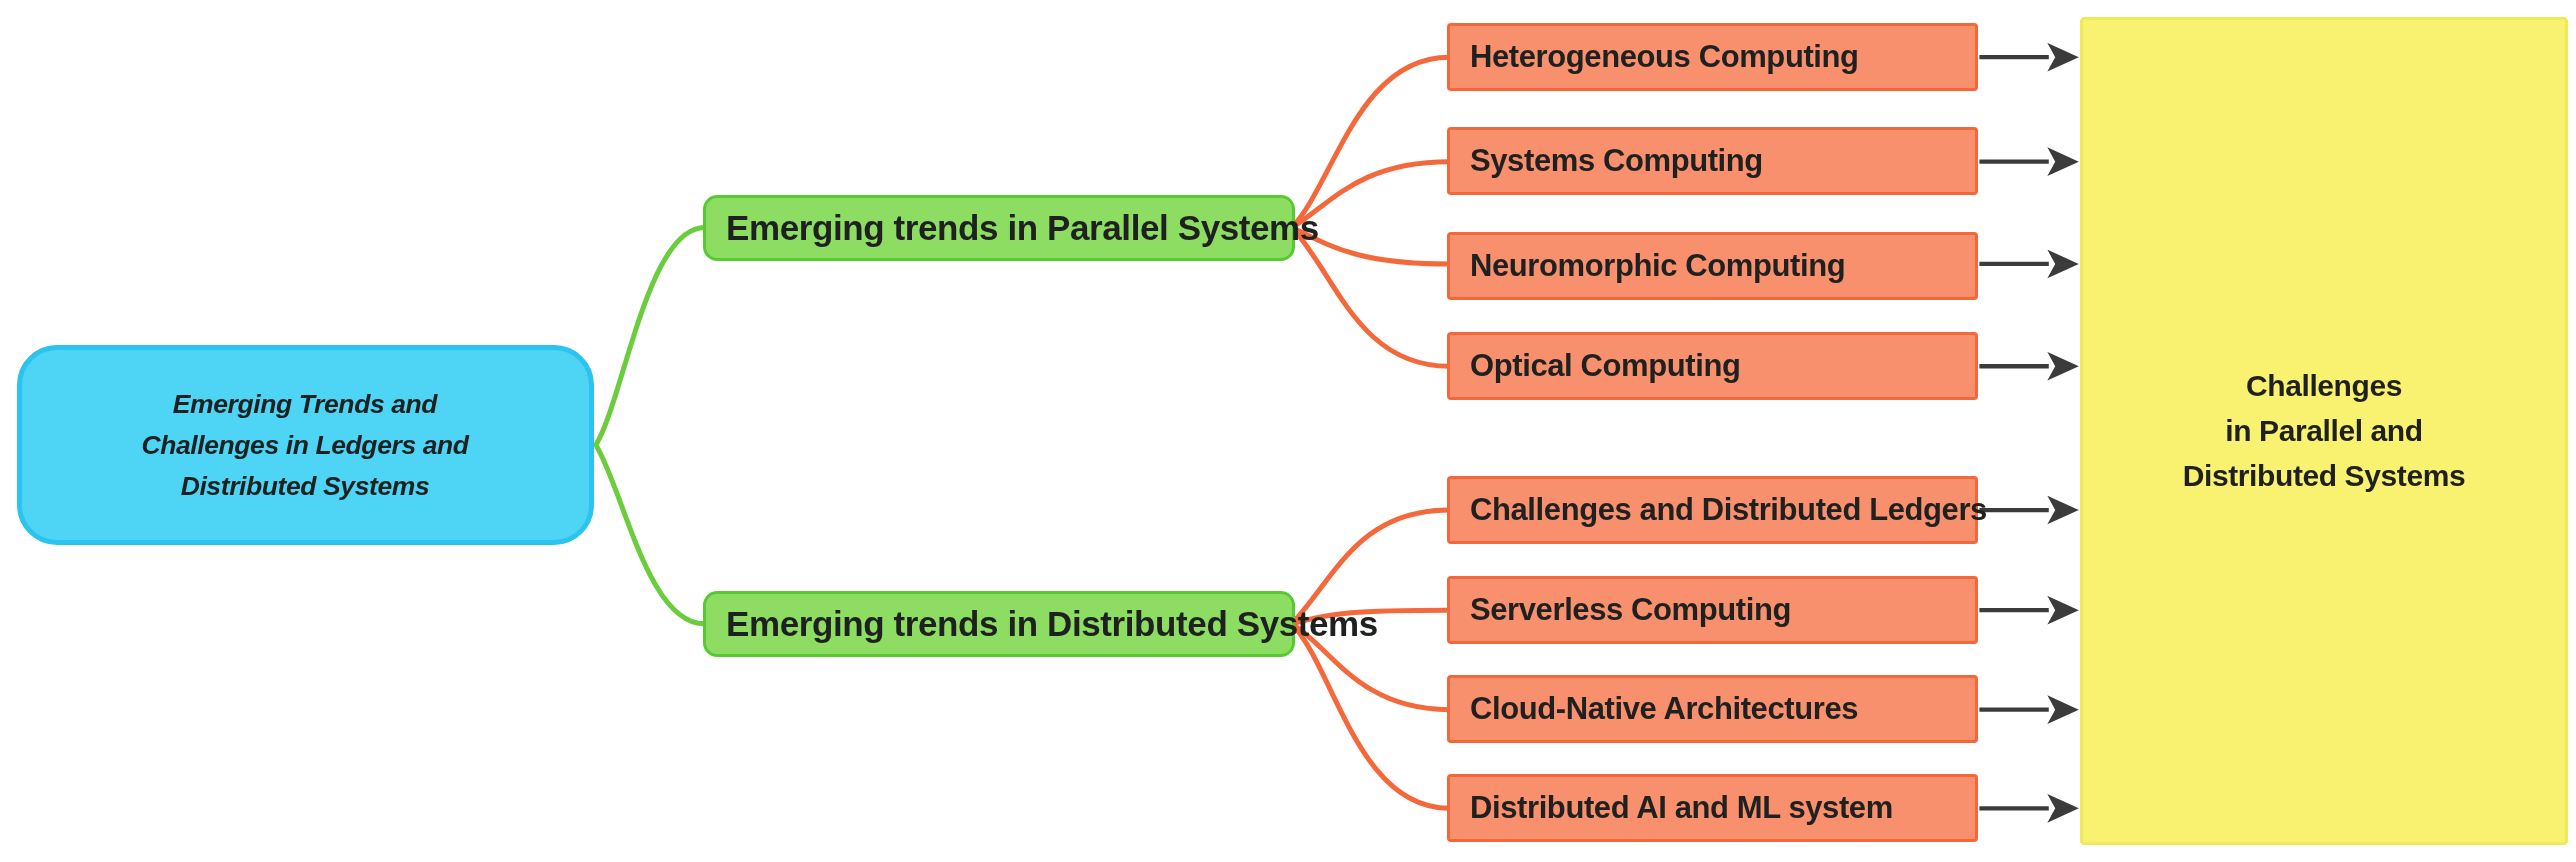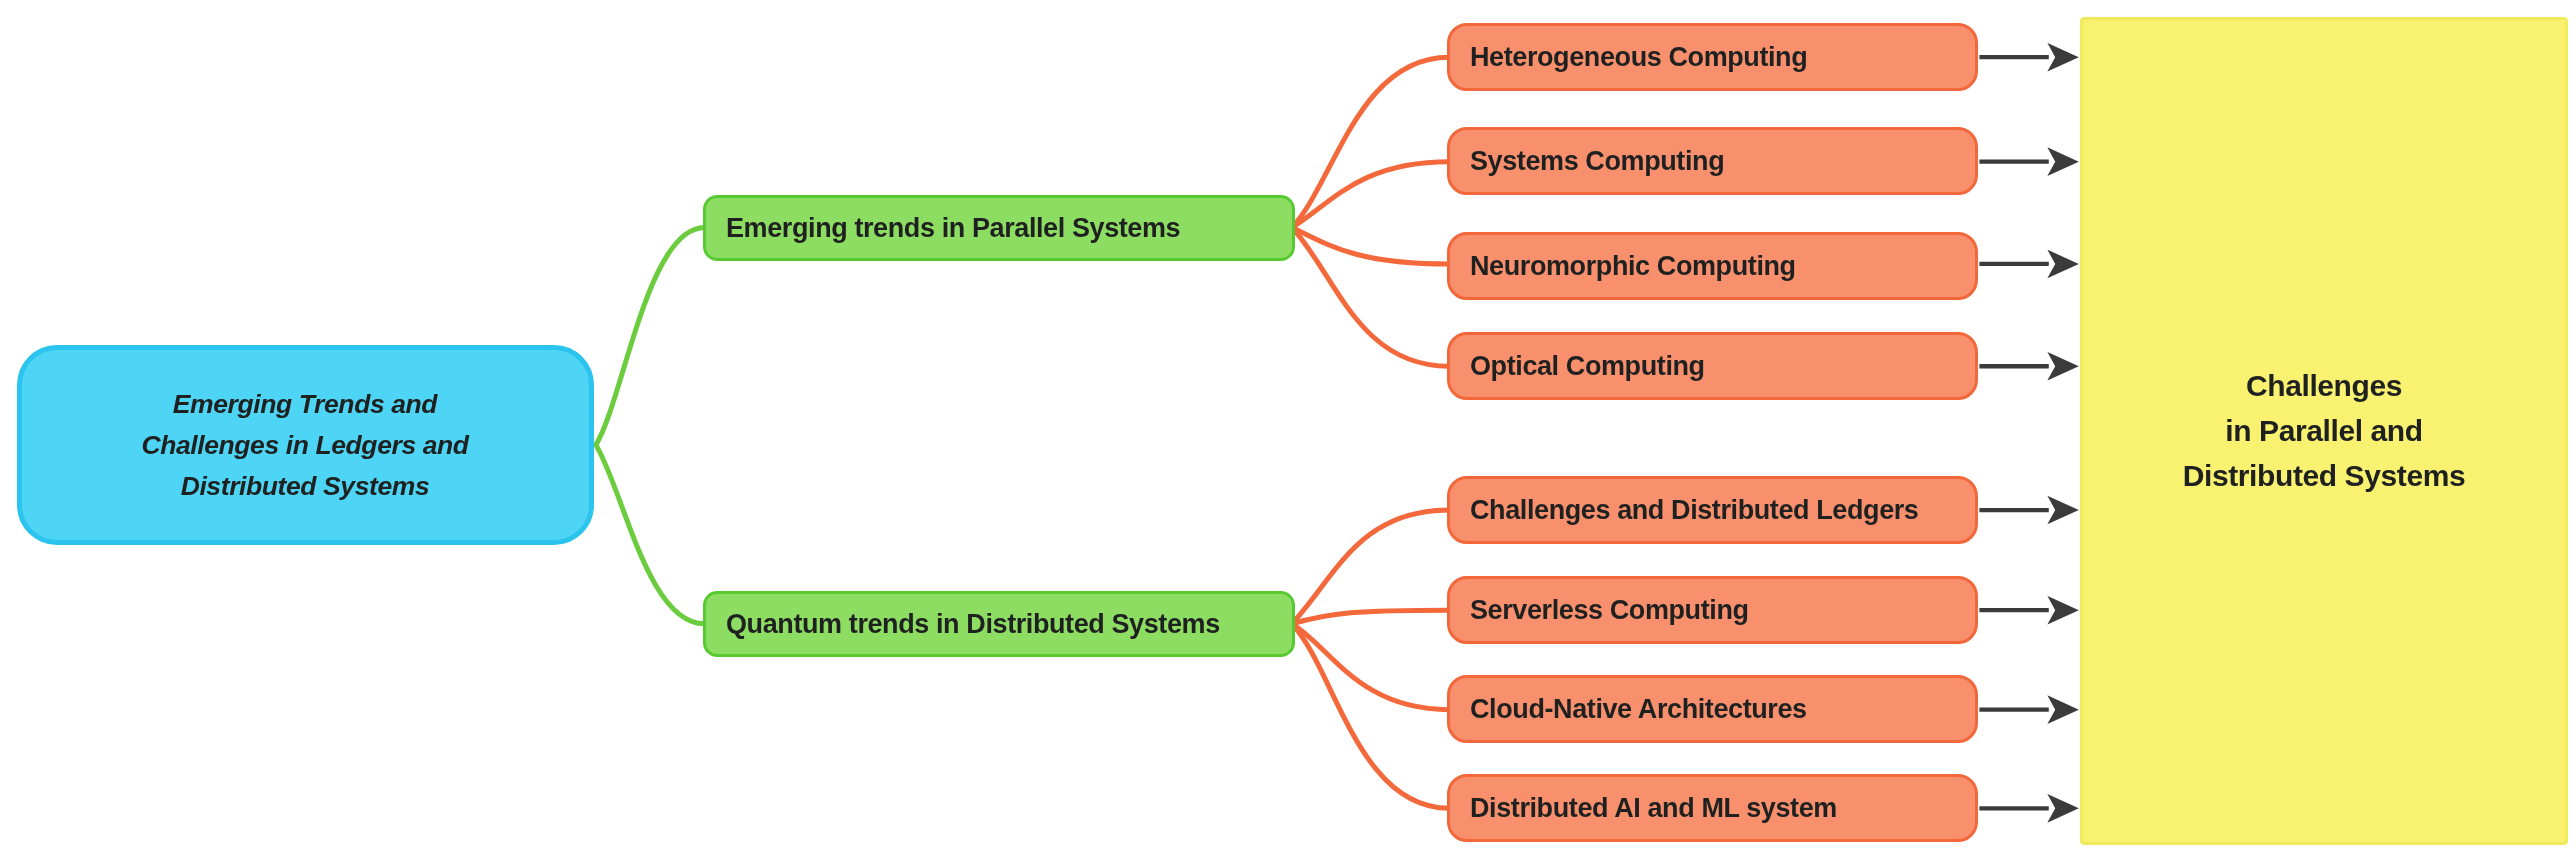--- a/index.html
+++ b/index.html
@@ -66,30 +66,30 @@
     white-space: normal;
     font-style: italic;
   }
   .node.branch {
     left: 703px;
     width: 592px; height: 66px;
     background: var(--branch-fill, #8edd63);
     border: 3.6px solid var(--branch-border, #58ca31);
     border-radius: 14.3px;
     padding-left: 20px;
-    font-size: 27px;
+    font-size: 35px;
   }
   .node.leaf {
     left: 1447px;
     width: 531px; height: 68px;
     background: var(--leaf-fill, #f9906d);
     border: 3.6px solid var(--leaf-border, #f3683b);
-    border-radius: 20px;
+    border-radius: 4px;
     padding-left: 20px;
-    font-size: 27px;
+    font-size: 31px;
   }
   .node.sink {
     left: 2080px; top: 16.5px;
     width: 488px; height: 828px;
     background: var(--sink-fill, #f9f170);
     border: 3.6px solid var(--sink-border, #f0e95b);
     border-radius: 4.3px;
     flex-direction: column;
     justify-content: center;
     font-size: 30px;
@@ -135,21 +135,21 @@
   <div class="node root">
     <div>Emerging Trends and</div>
     <div>Challenges in Ledgers and</div>
     <div>Distributed Systems</div>
   </div>
 
   <div class="node branch" style="top:195px">
     <span>Emerging trends in Parallel Systems</span>
   </div>
   <div class="node branch" style="top:591px">
-    <span>Quantum trends in Distributed Systems</span>
+    <span>Emerging trends in Distributed Systems</span>
   </div>
 
   <div class="node leaf" style="top:23px">
     <span>Heterogeneous Computing</span>
   </div>
   <div class="node leaf" style="top:127px">
     <span>Systems Computing</span>
   </div>
   <div class="node leaf" style="top:232px">
     <span>Neuromorphic Computing</span>

